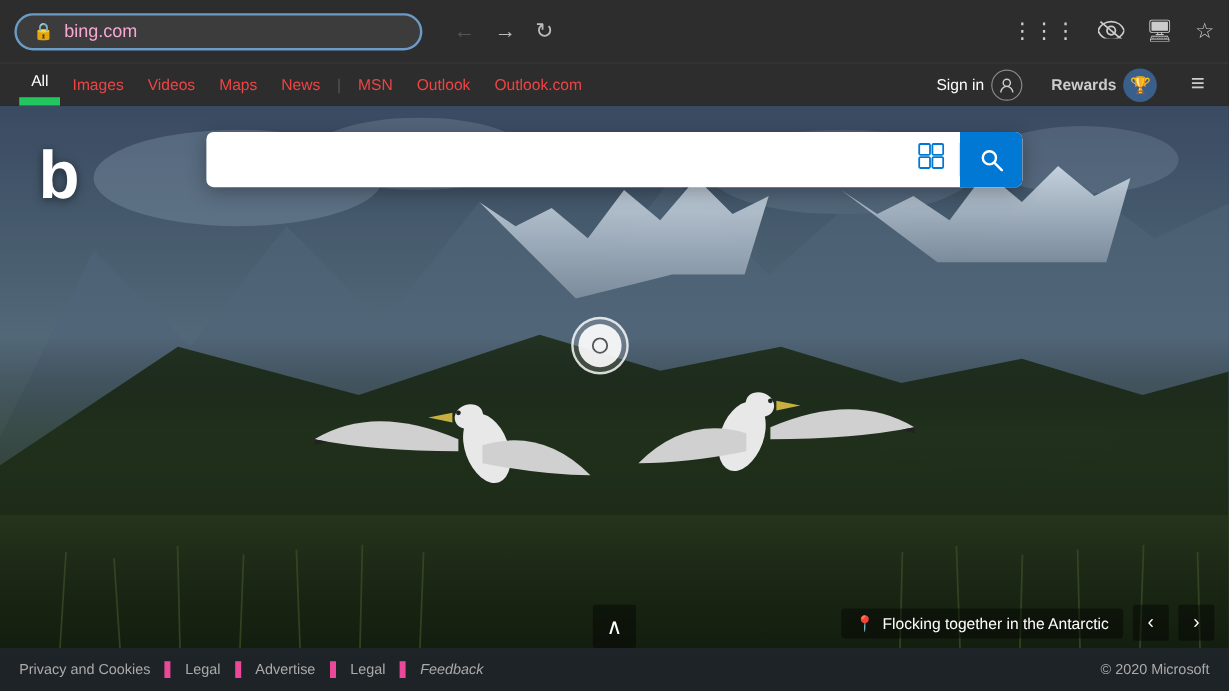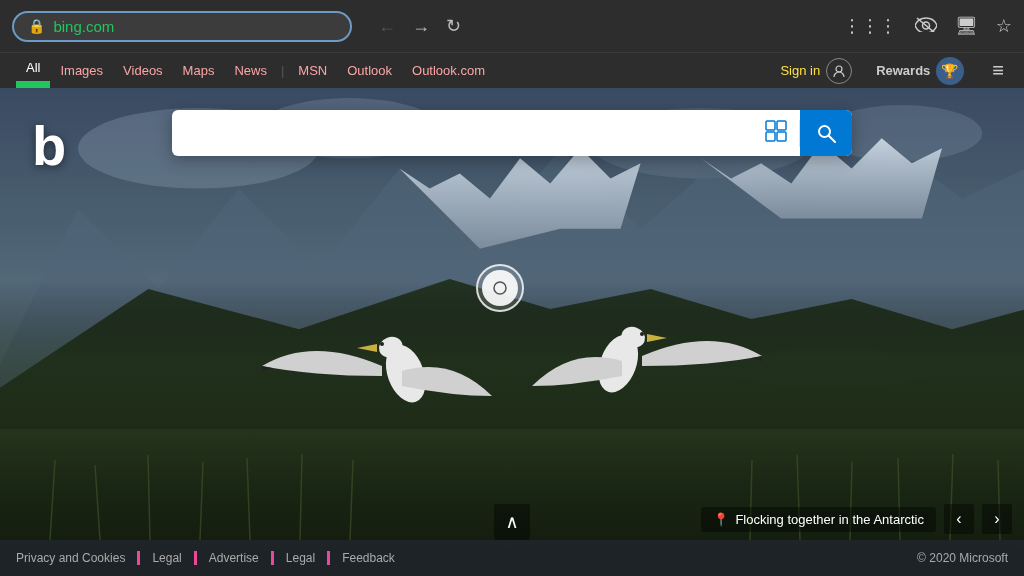--- a/index.html
+++ b/index.html
@@ -39,21 +39,21 @@
       flex: 0 0 340px;
       gap: 8px;
     }
 
     .lock-icon {
       color: #aaa;
       font-size: 14px;
     }
 
     .address-text {
-      color: #22c55e;
+      color: #f9a8d4;
       font-size: 15px;
       flex: 1;
     }
 
     .nav-buttons {
       display: flex;
       align-items: center;
       gap: 16px;
       margin-left: 16px;
     }
@@ -86,21 +86,21 @@
     .nav-tabs {
       display: flex;
       align-items: center;
       background: #2d2d2d;
       padding: 0 16px;
       height: 36px;
       border-top: 1px solid #3a3a3a;
     }
 
     .nav-tab {
-      color: #fca5a5;
+      color: #ef4444;
       font-size: 13px;
       padding: 6px 10px;
       cursor: pointer;
       text-decoration: none;
       white-space: nowrap;
     }
     .nav-tab.active {
       color: #fff;
       border-bottom: 7px solid #22c55e;
     }
@@ -115,21 +115,21 @@
       margin-left: auto;
       display: flex;
       align-items: center;
       gap: 8px;
     }
 
     .sign-in-btn {
       display: flex;
       align-items: center;
       gap: 6px;
-      color: #fde047;
+      color: #ffffff;
       font-size: 13px;
       cursor: pointer;
       padding: 4px 8px;
       border-radius: 4px;
     }
 
     .user-icon-circle {
       width: 26px;
       height: 26px;
       border-radius: 50%;
@@ -380,24 +380,24 @@
       align-items: center;
       gap: 0;
     }
 
     .footer-link {
       color: #aaa;
       font-size: 12px;
       text-decoration: none;
       padding: 0 12px;
       cursor: pointer;
-      border-right: 3px solid #ec4899;
+      border-right: 5px solid #ec4899;
     }
     .footer-link:first-child { padding-left: 0; }
-    .footer-link:last-child { border-right: none; }
+    .footer-link:last-child { border-right: none; font-style: italic; }
 
     .footer-copyright {
       margin-left: auto;
       color: #aaa;
       font-size: 12px;
     }
   </style>
 </head>
 <body>
 

